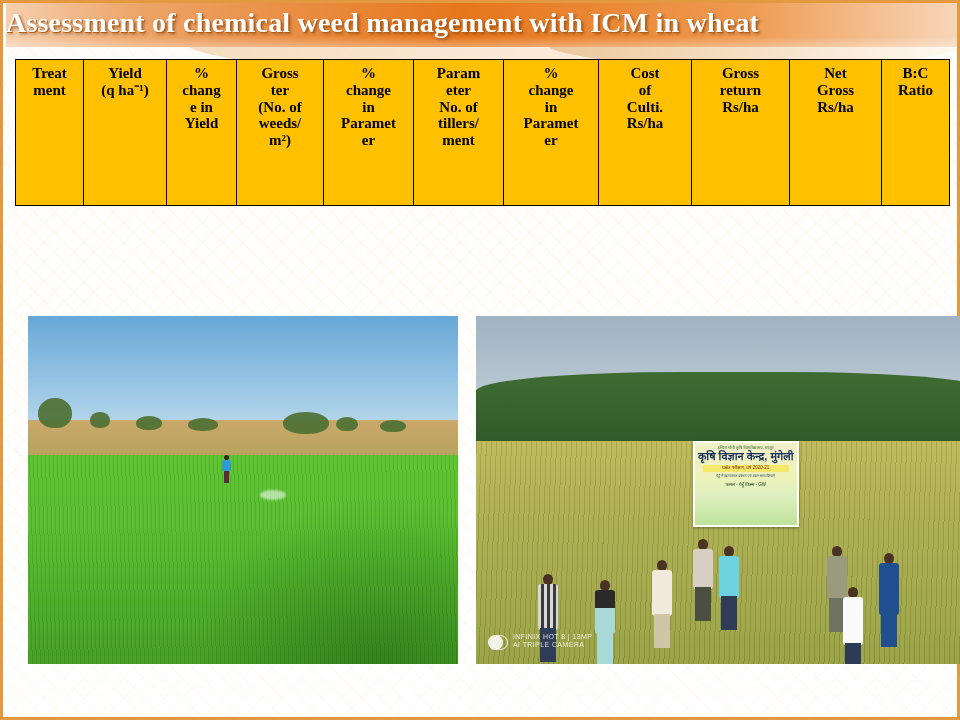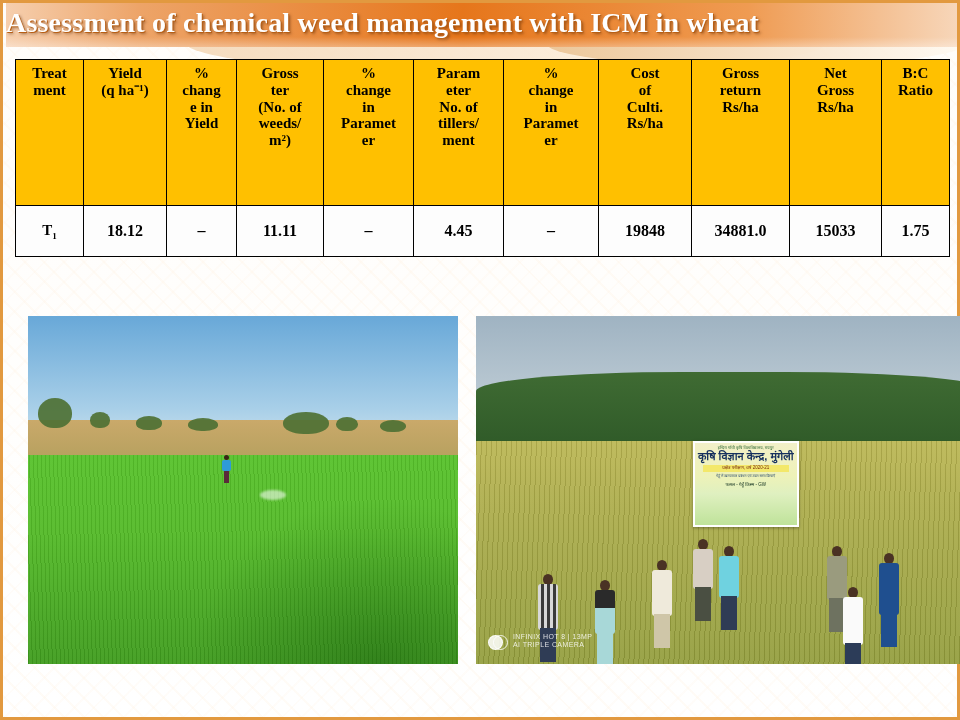--- a/index.html
+++ b/index.html
@@ -219,33 +219,20 @@
             <span>Gross</span>
             <span>Rs/ha</span>
           </th>
           <th>
             <span>B:C</span>
             <span>Ratio</span>
           </th>
         </tr>
       </thead>
       <tbody>
-        <tr>
-          <td class="treat">T<sub>1</sub></td>
-          <td>18.12</td>
-          <td>–</td>
-          <td>11.11</td>
-          <td>–</td>
-          <td>4.45</td>
-          <td>–</td>
-          <td>19848</td>
-          <td>34881.0</td>
-          <td>15033</td>
-          <td>1.75</td>
-        </tr>
       </tbody>
     </table>
   </div>
 
 
   <div class="photo" id="photo-left">
     <div class="sky"></div>
     <div class="tree-line"></div>
     <div class="tree" style="left:10px;top:82px;width:34px;height:30px;"></div>
     <div class="tree" style="left:62px;top:96px;width:20px;height:16px;"></div>

